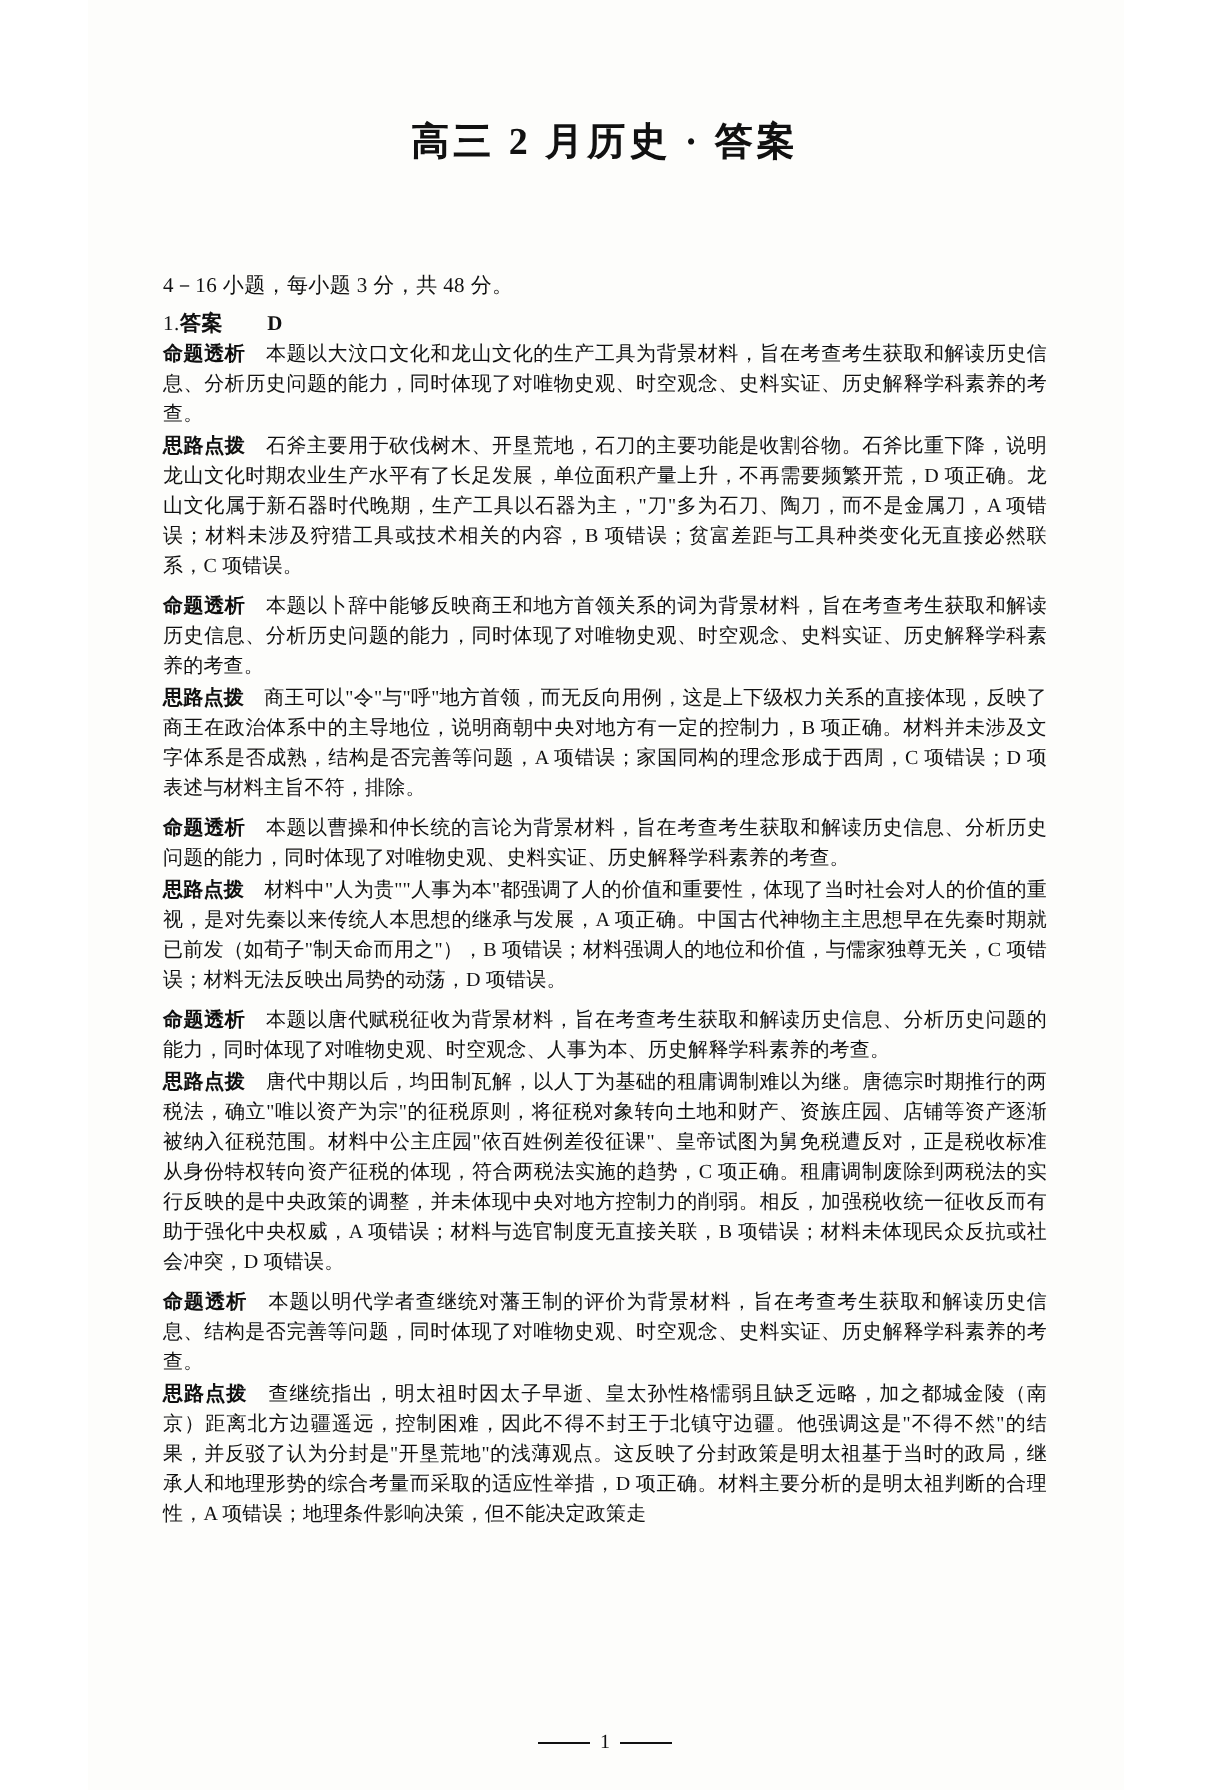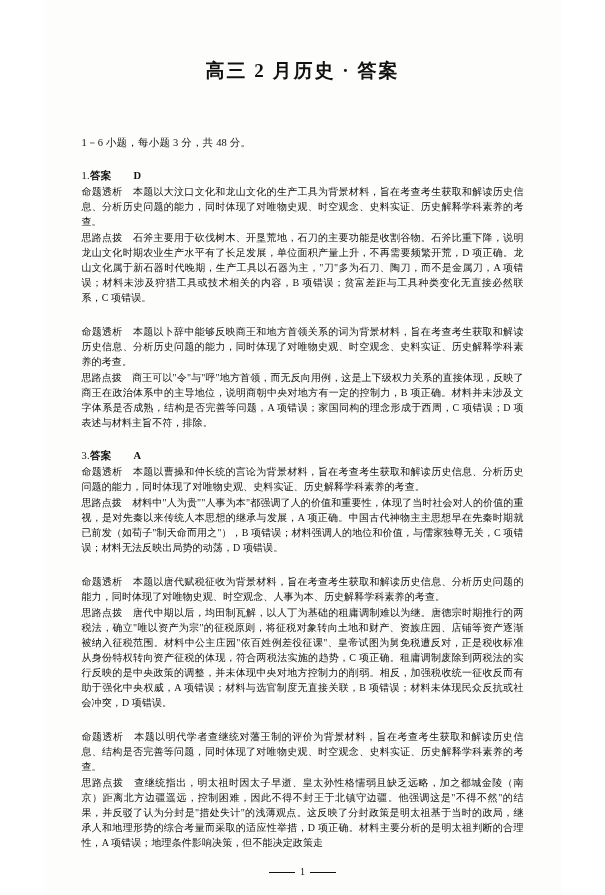--- a/index.html
+++ b/index.html
@@ -29,21 +29,21 @@
     margin-top: 58px;
     margin-bottom: 0;
     font-family: "Liberation Serif", "DejaVu Serif", serif;
   }
   .scoring-line {
     margin-top: 52px;
     font-size: 10.5px;
     letter-spacing: 0.2px;
   }
   .qblock {
-    margin-top: 19px;
+    margin-top: 5px;
   }
   .ans-line {
     font-size: 10.5px;
     margin-bottom: 1px;
     letter-spacing: 0.3px;
   }
   .ans-num {
     display: inline;
   }
   .ans-label {
@@ -56,21 +56,21 @@
   }
   .para {
     font-size: 10px;
     line-height: 1.5;
     text-align: justify;
     text-justify: inter-ideograph;
     margin: 0 0 1px 0;
     letter-spacing: 0.1px;
   }
   .para .tag {
-    font-weight: normal;
+    font-weight: bold;
   }
   .footer {
     position: absolute;
     left: 0;
     right: 0;
     bottom: 18px;
     text-align: center;
     font-size: 10px;
   }
   .rule-left, .rule-right {
@@ -82,50 +82,47 @@
     margin: 0 5px;
   }
 </style>
 </head>
 <body>
 
 <div class="page">
 
   <h1 class="doc-title">高三 2 月历史 · 答案</h1>
 
-  <div class="scoring-line">1－6 小题，每小题 3 分，共 48 分。</div>
+  <div class="scoring-line">4－16 小题，每小题 3 分，共 48 分。</div>
 
   <div class="qblock">
     <div class="ans-line">
       <span class="ans-num">1.</span><span class="ans-label">答案</span><span class="ans-value">D</span>
     </div>
     <p class="para"><span class="tag">命题透析</span>　<span>本题以大汶口文化和龙山文化的生产工具为背景材料，旨在考查考生获取和解读历史信息、分析历史问题的能力，同时体现了对唯物史观、时空观念、史料实证、历史解释学科素养的考查。</span></p>
     <p class="para"><span class="tag">思路点拨</span>　<span>石斧主要用于砍伐树木、开垦荒地，石刀的主要功能是收割谷物。石斧比重下降，说明龙山文化时期农业生产水平有了长足发展，单位面积产量上升，不再需要频繁开荒，D 项正确。龙山文化属于新石器时代晚期，生产工具以石器为主，"刀"多为石刀、陶刀，而不是金属刀，A 项错误；材料未涉及狩猎工具或技术相关的内容，B 项错误；贫富差距与工具种类变化无直接必然联系，C 项错误。</span></p>
   </div>
 
   <div class="qblock">
     <p class="para"><span class="tag">命题透析</span>　<span>本题以卜辞中能够反映商王和地方首领关系的词为背景材料，旨在考查考生获取和解读历史信息、分析历史问题的能力，同时体现了对唯物史观、时空观念、史料实证、历史解释学科素养的考查。</span></p>
     <p class="para"><span class="tag">思路点拨</span>　<span>商王可以"令"与"呼"地方首领，而无反向用例，这是上下级权力关系的直接体现，反映了商王在政治体系中的主导地位，说明商朝中央对地方有一定的控制力，B 项正确。材料并未涉及文字体系是否成熟，结构是否完善等问题，A 项错误；家国同构的理念形成于西周，C 项错误；D 项表述与材料主旨不符，排除。</span></p>
   </div>
 
   <div class="qblock">
-    <div class="ans-line">
-      <span class="ans-num">3.</span><span class="ans-label">答案</span><span class="ans-value">A</span>
-    </div>
     <p class="para"><span class="tag">命题透析</span>　<span>本题以曹操和仲长统的言论为背景材料，旨在考查考生获取和解读历史信息、分析历史问题的能力，同时体现了对唯物史观、史料实证、历史解释学科素养的考查。</span></p>
     <p class="para"><span class="tag">思路点拨</span>　<span>材料中"人为贵""人事为本"都强调了人的价值和重要性，体现了当时社会对人的价值的重视，是对先秦以来传统人本思想的继承与发展，A 项正确。中国古代神物主主思想早在先秦时期就已前发（如荀子"制天命而用之"），B 项错误；材料强调人的地位和价值，与儒家独尊无关，C 项错误；材料无法反映出局势的动荡，D 项错误。</span></p>
   </div>
 
   <div class="qblock">
     <p class="para"><span class="tag">命题透析</span>　<span>本题以唐代赋税征收为背景材料，旨在考查考生获取和解读历史信息、分析历史问题的能力，同时体现了对唯物史观、时空观念、人事为本、历史解释学科素养的考查。</span></p>
     <p class="para"><span class="tag">思路点拨</span>　<span>唐代中期以后，均田制瓦解，以人丁为基础的租庸调制难以为继。唐德宗时期推行的两税法，确立"唯以资产为宗"的征税原则，将征税对象转向土地和财产、资族庄园、店铺等资产逐渐被纳入征税范围。材料中公主庄园"依百姓例差役征课"、皇帝试图为舅免税遭反对，正是税收标准从身份特权转向资产征税的体现，符合两税法实施的趋势，C 项正确。租庸调制废除到两税法的实行反映的是中央政策的调整，并未体现中央对地方控制力的削弱。相反，加强税收统一征收反而有助于强化中央权威，A 项错误；材料与选官制度无直接关联，B 项错误；材料未体现民众反抗或社会冲突，D 项错误。</span></p>
   </div>
 
   <div class="qblock">
     <p class="para"><span class="tag">命题透析</span>　<span>本题以明代学者查继统对藩王制的评价为背景材料，旨在考查考生获取和解读历史信息、结构是否完善等问题，同时体现了对唯物史观、时空观念、史料实证、历史解释学科素养的考查。</span></p>
-    <p class="para"><span class="tag">思路点拨</span>　<span>查继统指出，明太祖时因太子早逝、皇太孙性格懦弱且缺乏远略，加之都城金陵（南京）距离北方边疆遥远，控制困难，因此不得不封王于北镇守边疆。他强调这是"不得不然"的结果，并反驳了认为分封是"措处失计"的浅薄观点。这反映了分封政策是明太祖基于当时的政局，继承人和地理形势的综合考量而采取的适应性举措，D 项正确。材料主要分析的是明太祖判断的合理性，A 项错误；地理条件影响决策，但不能决定政策走</span></p>
+    <p class="para"><span class="tag">思路点拨</span>　<span>查继统指出，明太祖时因太子早逝、皇太孙性格懦弱且缺乏远略，加之都城金陵（南京）距离北方边疆遥远，控制困难，因此不得不封王于北镇守边疆。他强调这是"不得不然"的结果，并反驳了认为分封是"开垦荒地"的浅薄观点。这反映了分封政策是明太祖基于当时的政局，继承人和地理形势的综合考量而采取的适应性举措，D 项正确。材料主要分析的是明太祖判断的合理性，A 项错误；地理条件影响决策，但不能决定政策走</span></p>
   </div>
 
   <div class="footer">
     <span class="rule-left"></span><span>1</span><span class="rule-right"></span>
   </div>
 
 </div>
 
 </body></html>

